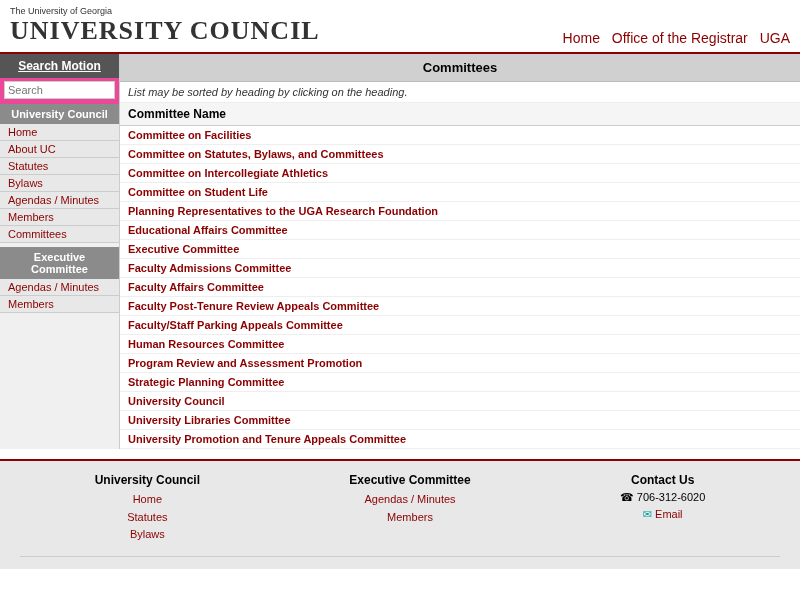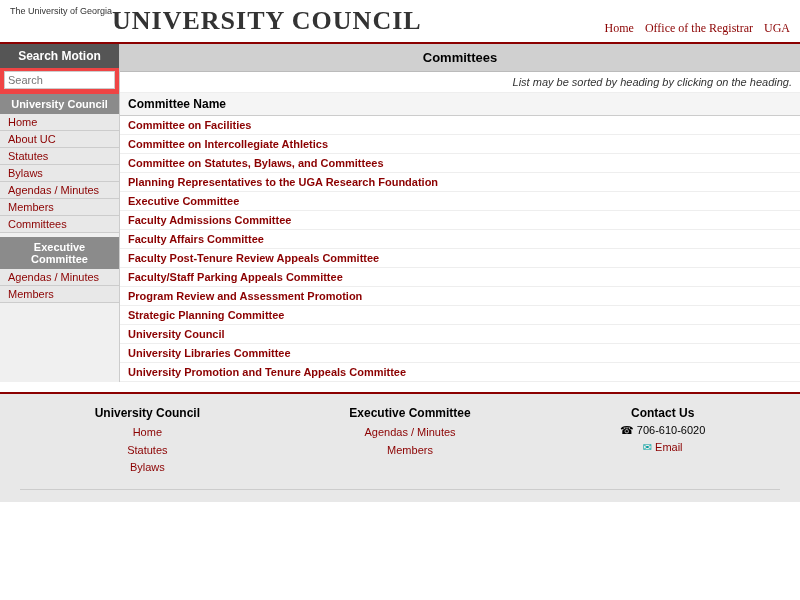--- a/index.html
+++ b/index.html
@@ -1,40 +1,40 @@
 <!DOCTYPE html>
 <html><head>
   <meta charset="utf-8">
   <style>
     * { margin: 0; padding: 0; box-sizing: border-box; }
     body { font-family: Arial, sans-serif; font-size: 12px; background: #fff; width: 800px; min-height: 600px; }
 
     
     #header { background: #fff; border-bottom: 2px solid #8b0000; padding: 6px 10px; display: flex; justify-content: space-between; align-items: flex-end; }
-    #header-logo { display: flex; }
+    #header-logo { display: flex; flex-direction: column; }
     #header-logo .univ-text { font-size: 9px; color: #333; }
     #header-logo .council-title { font-size: 26px; font-weight: bold; color: #333; letter-spacing: 1px; font-family: Georgia, serif; }
-    #header-nav { font-size: 12px; font-family: Liberation Serif, serif; }
+    #header-nav { font-size: 14px; }
     #header-nav a { color: #8b0000; text-decoration: none; margin-left: 8px; }
 
     
     #main-layout { display: flex; }
 
     
     #sidebar { width: 120px; min-width: 120px; background: #f0f0f0; border-right: 1px solid #ccc; }
-    .sidebar-section-header { background: #555; color: #fff; font-weight: bold; font-size: 12px; text-align: center; padding: 5px 4px; }
-    .sidebar-search-box { background: #ef4444; padding: 3px 4px 5px 4px; }
+    .sidebar-section-header { background: #555; color: #fff; font-weight: bold; font-size: 12px; text-align: center; padding: 5px 4px; text-decoration: underline; }
+    .sidebar-search-box { background: #ec4899; padding: 3px 4px 5px 4px; }
     .sidebar-search-input { width: 100%; font-size: 11px; padding: 2px 3px; border: 1px solid #ccc; }
     .sidebar-nav-title { background: #8b8b8b; color: #fff; font-weight: bold; font-size: 11px; text-align: center; padding: 4px; }
     .sidebar-nav-link { display: block; color: #8b0000; text-decoration: none; font-size: 11px; padding: 2px 8px; background: #e8e8e8; border-bottom: 1px solid #ccc; }
 
     
     #content { flex: 1; padding: 0; }
     #content-header { background: #d0d0d0; text-align: center; font-weight: bold; font-size: 13px; padding: 6px; border-bottom: 1px solid #bbb; }
-    #sort-note { font-size: 11px; font-style: italic; color: #333; padding: 4px 8px; background: #fff; border-bottom: 1px solid #eee; text-align: right; }
+    #sort-note { font-size: 11px; font-style: italic; color: #333; padding: 4px 8px; background: #fff; border-bottom: 1px solid #eee; }
     #committee-table { width: 100%; border-collapse: collapse; }
     #committee-table th { text-align: left; font-size: 12px; font-weight: bold; padding: 4px 8px; background: #f5f5f5; border-bottom: 1px solid #ccc; }
     #committee-table td { padding: 2px 8px; border-bottom: 1px solid #eee; font-weight: bold; }
     #committee-table td a { color: #8b0000; text-decoration: none; font-size: 11px; }
 
     
     #footer { border-top: 2px solid #8b0000; margin-top: 10px; background: #e8e8e8; padding: 12px 20px; }
     #footer-cols { display: flex; justify-content: space-around; padding-bottom: 12px; border-bottom: 1px solid #ccc; }
     .footer-col { text-align: center; }
     .footer-col-title { font-weight: bold; font-size: 12px; margin-bottom: 4px; }
@@ -84,42 +84,51 @@
       <thead>
         <tr>
           <th>Committee Name</th>
         </tr>
       </thead>
       <tbody id="committee-tbody">
       <tr>
             <td><a href="#">Committee on Facilities</a></td>
           </tr>
           <tr>
+            <td><a href="#">Committee on Statutes, Bylaws, and Committees</a></td>
+          </tr>
+          <tr>
             <td><a href="#">Committee on Intercollegiate Athletics</a></td>
           </tr>
           <tr>
-            <td><a href="#">Committee on Statutes, Bylaws, and Committees</a></td>
+            <td><a href="#">Committee on Student Life</a></td>
           </tr>
           <tr>
             <td><a href="#">Planning Representatives to the UGA Research Foundation</a></td>
+          </tr>
+          <tr>
+            <td><a href="#">Educational Affairs Committee</a></td>
           </tr>
           <tr>
             <td><a href="#">Executive Committee</a></td>
           </tr>
           <tr>
             <td><a href="#">Faculty Admissions Committee</a></td>
           </tr>
           <tr>
             <td><a href="#">Faculty Affairs Committee</a></td>
           </tr>
           <tr>
             <td><a href="#">Faculty Post-Tenure Review Appeals Committee</a></td>
           </tr>
           <tr>
             <td><a href="#">Faculty/Staff Parking Appeals Committee</a></td>
+          </tr>
+          <tr>
+            <td><a href="#">Human Resources Committee</a></td>
           </tr>
           <tr>
             <td><a href="#">Program Review and Assessment Promotion</a></td>
           </tr>
           <tr>
             <td><a href="#">Strategic Planning Committee</a></td>
           </tr>
           <tr>
             <td><a href="#">University Council</a></td>
           </tr>
@@ -143,21 +152,21 @@
       <a href="#">Bylaws</a>
 
     </div>
     <div class="footer-col">
       <div class="footer-col-title">Executive Committee</div>
       <a href="#">Agendas / Minutes</a>
       <a href="#">Members</a>
     </div>
     <div class="footer-col">
       <div class="footer-col-title">Contact Us</div>
-      <div class="phone">706-610-6020</div>
+      <div class="phone">706-312-6020</div>
       <a href="#">
         <span style="color:#00a0a0;">✉</span>
         <span>Email</span>
       </a>
     </div>
   </div>
 
 </div>
 
 </body></html>

